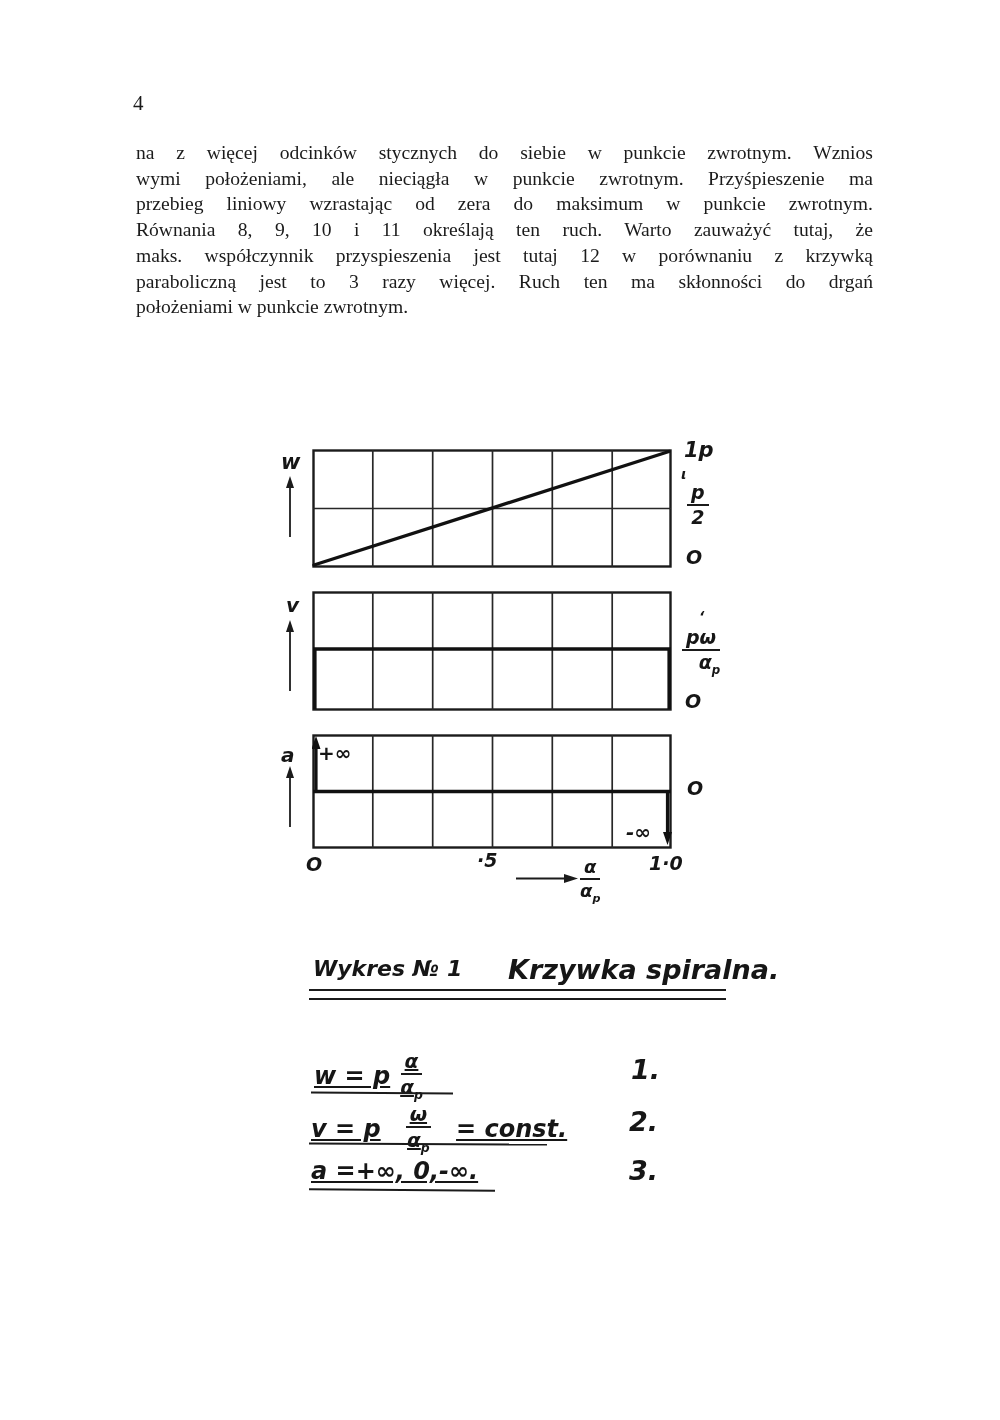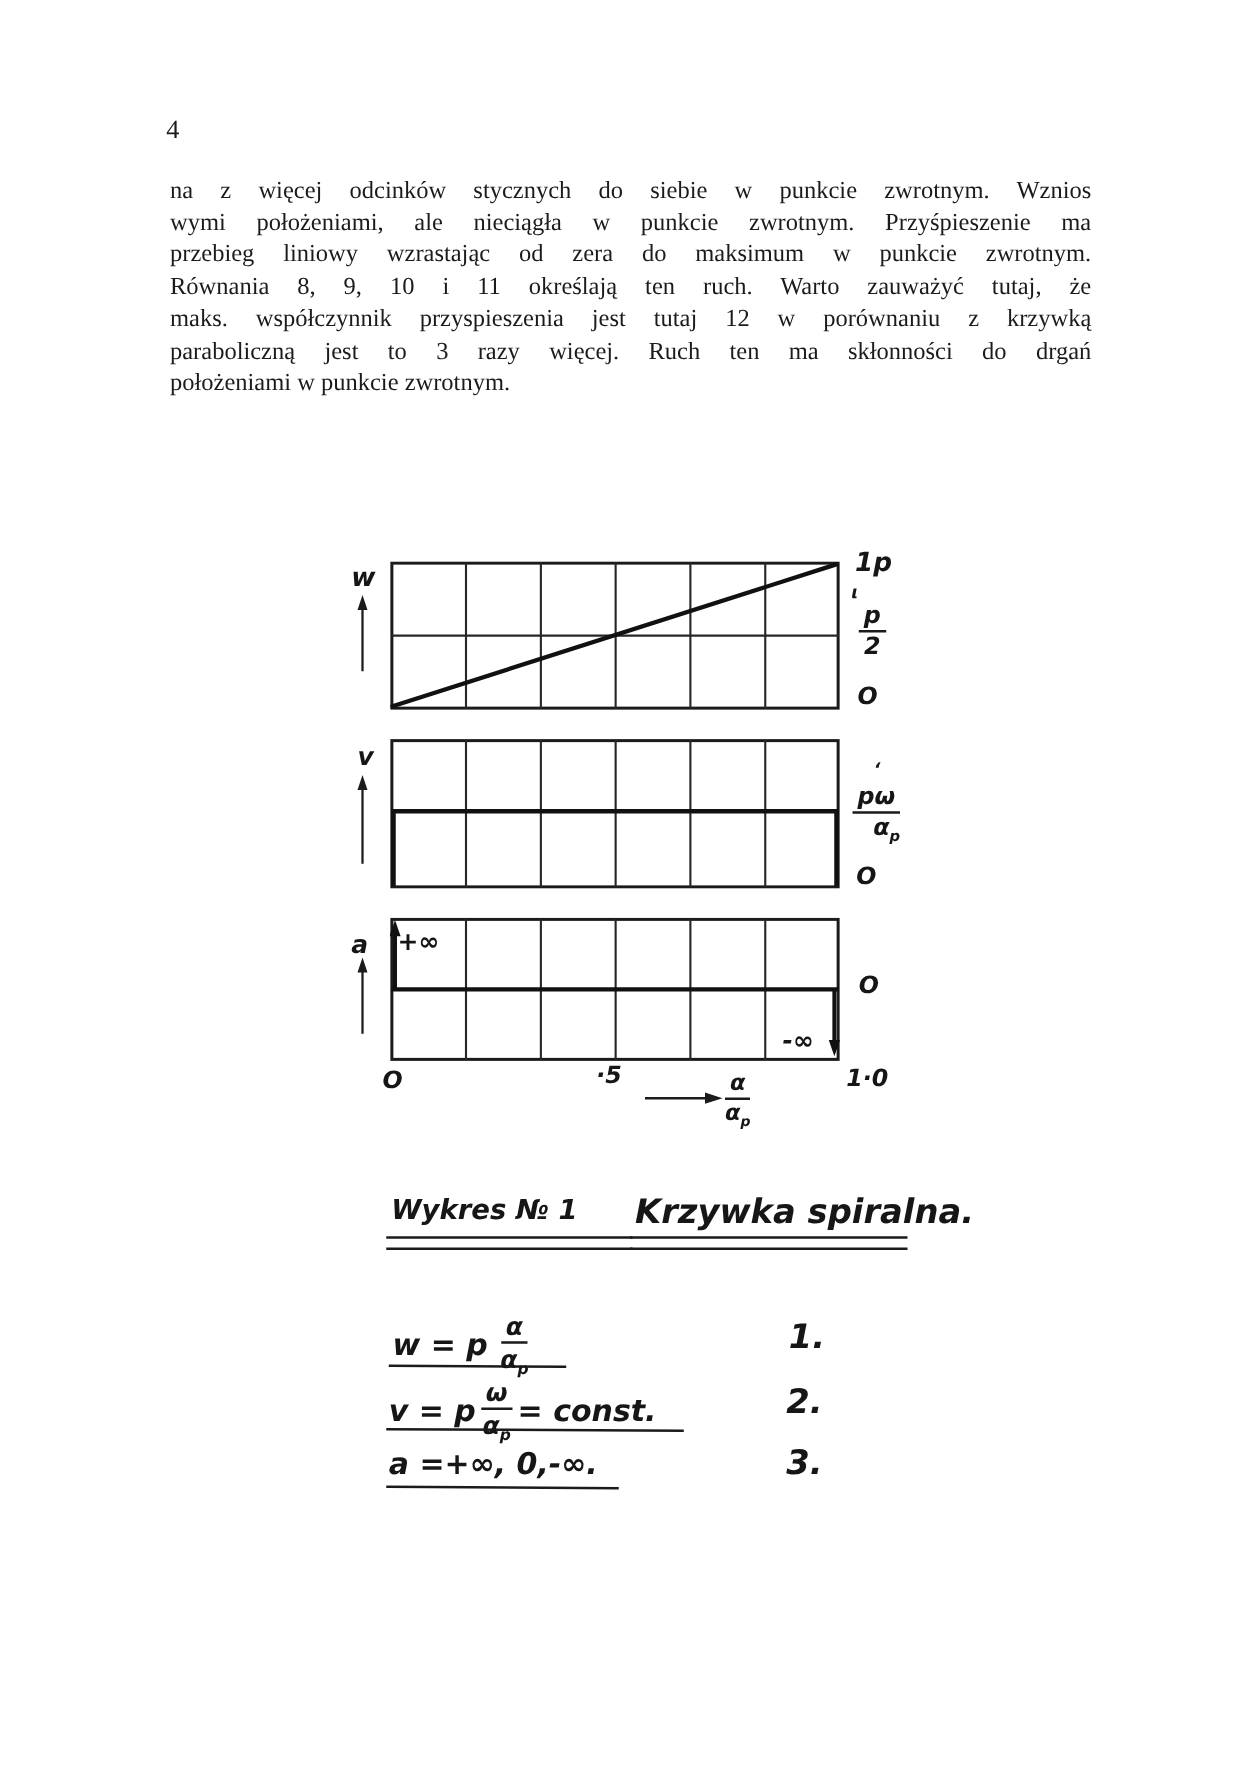--- a/index.html
+++ b/index.html
@@ -18,21 +18,21 @@
   .hw{font-family:"DejaVu Sans", sans-serif;font-style:italic;font-weight:bold;color:#161616;}
   
   .frac{display:inline-flex;flex-direction:column;align-items:center;vertical-align:middle;line-height:1;}
   .frac .num{padding:0 4px 2px;border-bottom:2.3px solid #1b1b1b;}
   .frac .den{padding-top:2px;}
   sub{font-size:.62em;}
   
   .uline{height:2.4px;background:#1b1b1b;}
   .dbl-uline{height:7px;border-top:2.3px solid #1b1b1b;border-bottom:2.2px solid #1b1b1b;}
   svg{display:block;}
-  .eqrow{display:flex;align-items:center;font-size:24px;}
+  .eqrow{display:flex;align-items:center;font-size:24px;text-decoration:underline;}
   .eqnum{font-size:27px;}
 </style>
 </head>
 <body>
 
 <div class="page">
 
   <div class="abs pagenum" style="left:133px;top:91px;">4</div>
 
   <div class="abs para" style="left:136px;top:140px;">
@@ -126,21 +126,21 @@
       <polygon points="355.5,111 351,98 360,98" fill="#111"></polygon>
     </g>
   </svg>
 
   <div class="abs hw" style="left:318px;top:741px;font-size:20px;">+∞</div>
   <div class="abs hw" style="left:626px;top:820px;font-size:20px;">-∞</div>
   <div class="abs hw" style="left:687px;top:777px;font-size:19px;">O</div>
 
   <div class="abs hw" style="left:306px;top:853px;font-size:19px;">O</div>
   <div class="abs hw" style="left:477px;top:849px;font-size:19px;">·5</div>
-  <div class="abs hw" style="left:649px;top:852px;font-size:19px;margin-left:28px;">1·0</div>
+  <div class="abs hw" style="left:649px;top:852px;font-size:19px;">1·0</div>
   <svg class="abs" style="left:516px;top:872px;" width="62" height="13" viewBox="0 0 62 13">
     <line x1="0" y1="6.5" x2="52" y2="6.5" stroke="#1b1b1b" stroke-width="2"></line>
     <polygon points="62,6.5 48,2 48,11" fill="#1b1b1b"></polygon>
   </svg>
   <div class="abs hw frac" style="left:580px;top:858px;font-size:18px;">
     <span class="num">α</span>
     <span class="den"><span>α</span><sub>p</sub></span>
   </div>
 
   <div class="abs hw" style="left:313px;top:956px;font-size:22px;">Wykres № 1</div>
@@ -151,21 +151,21 @@
   <div class="abs hw eqrow" style="left:314px;top:1051px;gap:10px;">
     <span>w = p</span>
     <span class="frac" style="font-size:20px;">
       <span class="num">α</span>
       <span class="den"><span>α</span><sub>p</sub></span>
     </span>
   </div>
   <div class="abs uline" style="left:311px;top:1092px;width:142px;transform:rotate(.4deg);"></div>
   <div class="abs hw eqnum" style="left:631px;top:1054px;">1.</div>
 
-  <div class="abs hw eqrow" style="left:311px;top:1104px;gap:4px;">
+  <div class="abs hw eqrow" style="left:311px;top:1104px;gap:25px;">
     <span>v = p</span>
     <span class="frac" style="font-size:20px;">
       <span class="num">ω</span>
       <span class="den"><span>α</span><sub>p</sub></span>
     </span>
     <span>= const.</span>
   </div>
   <div class="abs uline" style="left:309px;top:1143px;width:238px;transform:rotate(.3deg);"></div>
   <div class="abs hw eqnum" style="left:629px;top:1106px;">2.</div>
 

